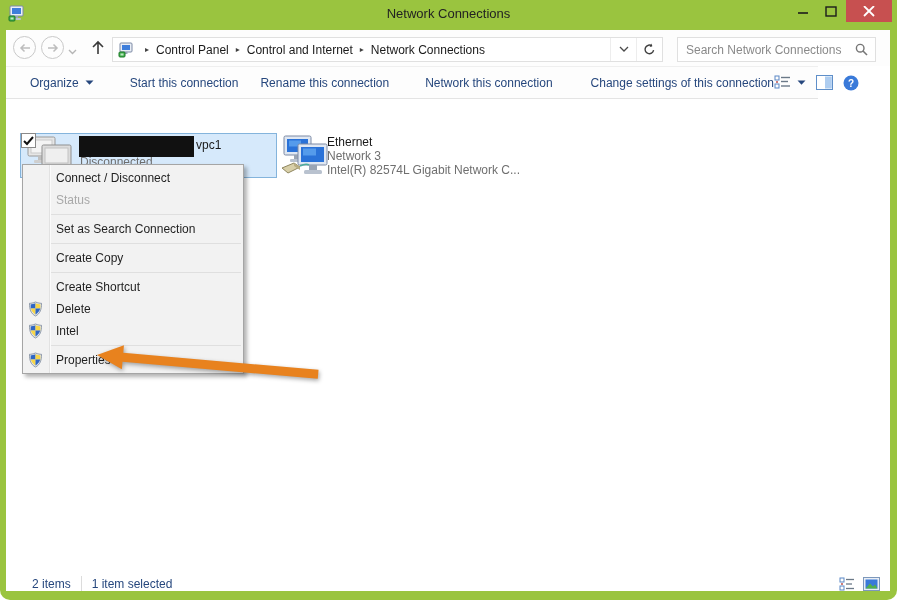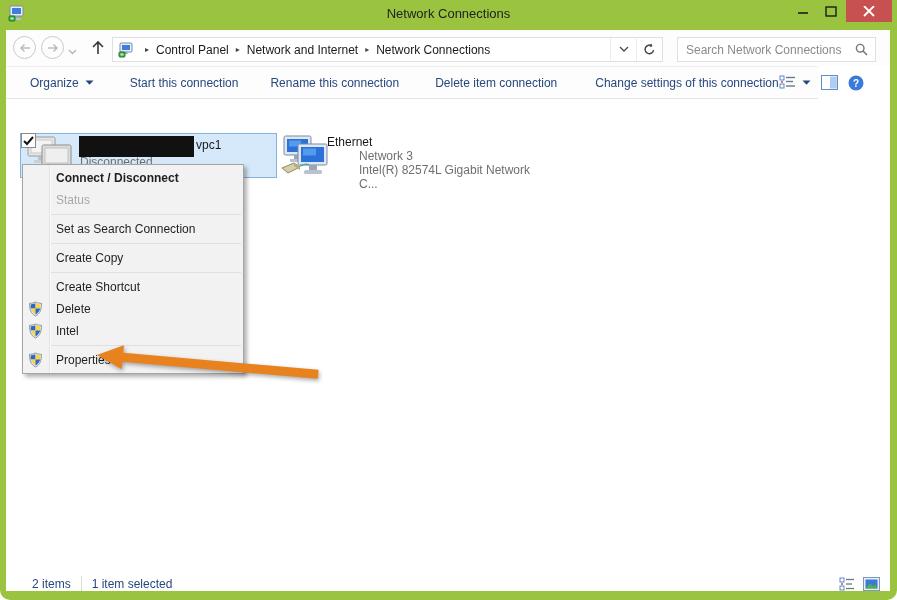--- a/index.html
+++ b/index.html
@@ -35,41 +35,41 @@
   .addr-dd{width:26px; height:100%; display:flex; align-items:center; justify-content:center; border-left:1px solid #ededed;}
   .addr-refresh{width:26px; height:100%; display:flex; align-items:center; justify-content:center; border-left:1px solid #ededed; font-size:14px; color:#3f3f3f;}
   .searchbox{position:absolute; left:671px; top:7px; width:199px; height:25px; border:1px solid #e0e0e0; background:#fff; display:flex; align-items:center;}
   .search-input{flex:1; border:none; outline:none; font-family:inherit; font-size:12px; color:#c2410c; padding-left:8px; background:transparent;}
   .search-input::placeholder{color:#8a8a8a;}
   .search-mag{margin-right:7px;}
   
   .toolbar{position:absolute; left:0; top:36px; width:812px; height:33px; background:#fdfdfd; border-top:1px solid #efefef; border-bottom:1px solid #e4e4e4; display:flex; align-items:center;}
   .tool-item{color:var(--accent-blue); font-size:12px; white-space:nowrap; cursor:default;}
   .organize{margin-left:24px; display:flex; align-items:center; gap:6px;}
-  .tb1{margin-left:36px;} .tb2{margin-left:32px;} .tb3{margin-left:36px;} .tb4{margin-left:38px;}
+  .tb1{margin-left:36px;} .tb2{margin-left:22px;} .tb3{margin-left:36px;} .tb4{margin-left:38px;}
   .tool-right{margin-left:auto; display:flex; align-items:center; gap:10px; margin-right:14px;}
   
   .main{position:absolute; left:0; top:69px; width:884px; height:466px; background:#fff;}
   .tile{position:absolute; width:257px; height:45px;}
   .tile.selected{background:var(--selection-fill); border:1px solid var(--selection-border);}
   .tile1{left:14px; top:34px;}
   .tile2{left:269px; top:34px;}
   .tile-icon{position:absolute; left:5px; top:2px; width:48px; height:44px;}
   .checkbox{position:absolute; left:0; top:-1px; width:15px; height:15px; background:#fff; border:1px solid #8a8a8a; display:flex; align-items:center; justify-content:center;}
   .redacted{position:absolute; left:58px; top:2px; width:115px; height:21px; background:#111;}
   .tile1-name{position:absolute; left:175px; top:4px; color:#1a1a1a;}
   .tile1-status{position:absolute; left:59px; top:21px; color:var(--gray-text);}
   .tile2 .lines{position:absolute; left:52px; top:2px; line-height:14px;}
-  .t2-name{color:#1a1a1a;} .t2-sub{color:var(--gray-text);margin-left:32px;}
+  .t2-name{color:#1a1a1a;} .t2-sub{color:var(--gray-text);}
   
   .menu{position:absolute; left:16px; top:65px; width:222px; background:var(--menu-bg); border:1px solid var(--menu-border); box-shadow:3px 3px 4px rgba(0,0,0,.3); padding:2px 0; z-index:10;}
   .menu::before{content:''; position:absolute; left:26px; top:0; bottom:0; width:1px; background:#e2e2e2;}
   .menu::after{content:''; position:absolute; left:27px; top:0; bottom:0; width:1px; background:#fbfbfb;}
   .menu-item{position:relative; height:22px; line-height:22px; padding-left:33px; font-size:12px; color:#1f1f1f; cursor:default;}
-  .menu-item.bold{font-weight:bold;}
+  .menu-item.bold{font-weight:normal;}
   .menu-item.disabled{color:#a8a8a8;}
   .menu-sep{height:1px; background:#dfdfdf; margin:3px 2px 3px 28px;}
   .shield{position:absolute; left:5px; top:3px; width:15px; height:16px;}
   
   .arrow-svg{position:absolute; left:81px; top:240px; z-index:20; filter:drop-shadow(1px 2px 2px rgba(0,0,0,.35));}
   
   .statusbar{position:absolute; left:0; top:535px; width:884px; height:26px; background:#fff; display:flex; align-items:flex-end;}
   .status-text{color:var(--accent-blue); font-size:12px;}
   .st-count{margin-left:26px;}
   .st-div{width:1px; height:15px; background:#dcdcdc; margin:0 10px;}
@@ -137,21 +137,21 @@
         <svg class="addr-icon" viewBox="0 0 16 16">
           <rect x="2" y="1" width="12" height="9" rx="1" fill="#e9eef6" stroke="#7d8aa5"></rect>
           <rect x="4" y="3" width="8" height="5" fill="#3e7edb"></rect>
           <rect x="6.5" y="10" width="3" height="2" fill="#9aa5b5"></rect>
           <rect x="1" y="10" width="6" height="5" rx="1" fill="#3fae4a" stroke="#1f7a2a"></rect>
           <rect x="2.5" y="11.5" width="3" height="2" fill="#bfe8c4"></rect>
         </svg>
         <span class="crumb-sep">▸</span>
         <span class="crumb">Control Panel</span>
         <span class="crumb-sep">▸</span>
-        <span class="crumb">Network and Internet</span>
+        <span class="crumb">Control and Internet</span>
         <span class="crumb-sep">▸</span>
         <span class="crumb">Network Connections</span>
         <div class="addr-right">
           <div class="addr-dd">
             <svg width="10" height="7">
                 <path d="M1 1 L5 5 L9 1" fill="none" stroke="#4a4a4a" stroke-width="1.3"></path>
               </svg>
           </div>
           <div class="addr-refresh">
             <svg width="13" height="13" viewBox="0 0 13 13">
@@ -173,21 +173,21 @@
 
     <div class="toolbar">
       <div class="tool-item organize">
         <span>Organize</span>
         <svg width="9" height="6">
             <path d="M0.5 0.5 L4.5 4.8 L8.5 0.5" fill="#26477d"></path>
           </svg>
       </div>
       <div class="tool-item tb1">Start this connection</div>
       <div class="tool-item tb2">Rename this connection</div>
-      <div class="tool-item tb3">Delete item connection</div>
+      <div class="tool-item tb3">Network this connection</div>
       <div class="tool-item tb4">Change settings of this connection</div>
       <div class="tool-right">
         <div class="icon-btn">
           <svg width="18" height="15" viewBox="0 0 18 15">
             <rect x="1" y="1" width="4" height="4" fill="none" stroke="#5a87c5"></rect>
             <rect x="1" y="9" width="4" height="4" fill="none" stroke="#5a87c5"></rect>
             <circle cx="3" cy="7" r="1" fill="#c0504d"></circle>
             <line x1="7" y1="2.5" x2="16" y2="2.5" stroke="#6b7988" stroke-width="1.4"></line>
             <line x1="7" y1="6.5" x2="14" y2="6.5" stroke="#6b7988" stroke-width="1.4"></line>
             <line x1="7" y1="11" x2="16" y2="11" stroke="#6b7988" stroke-width="1.4"></line>

